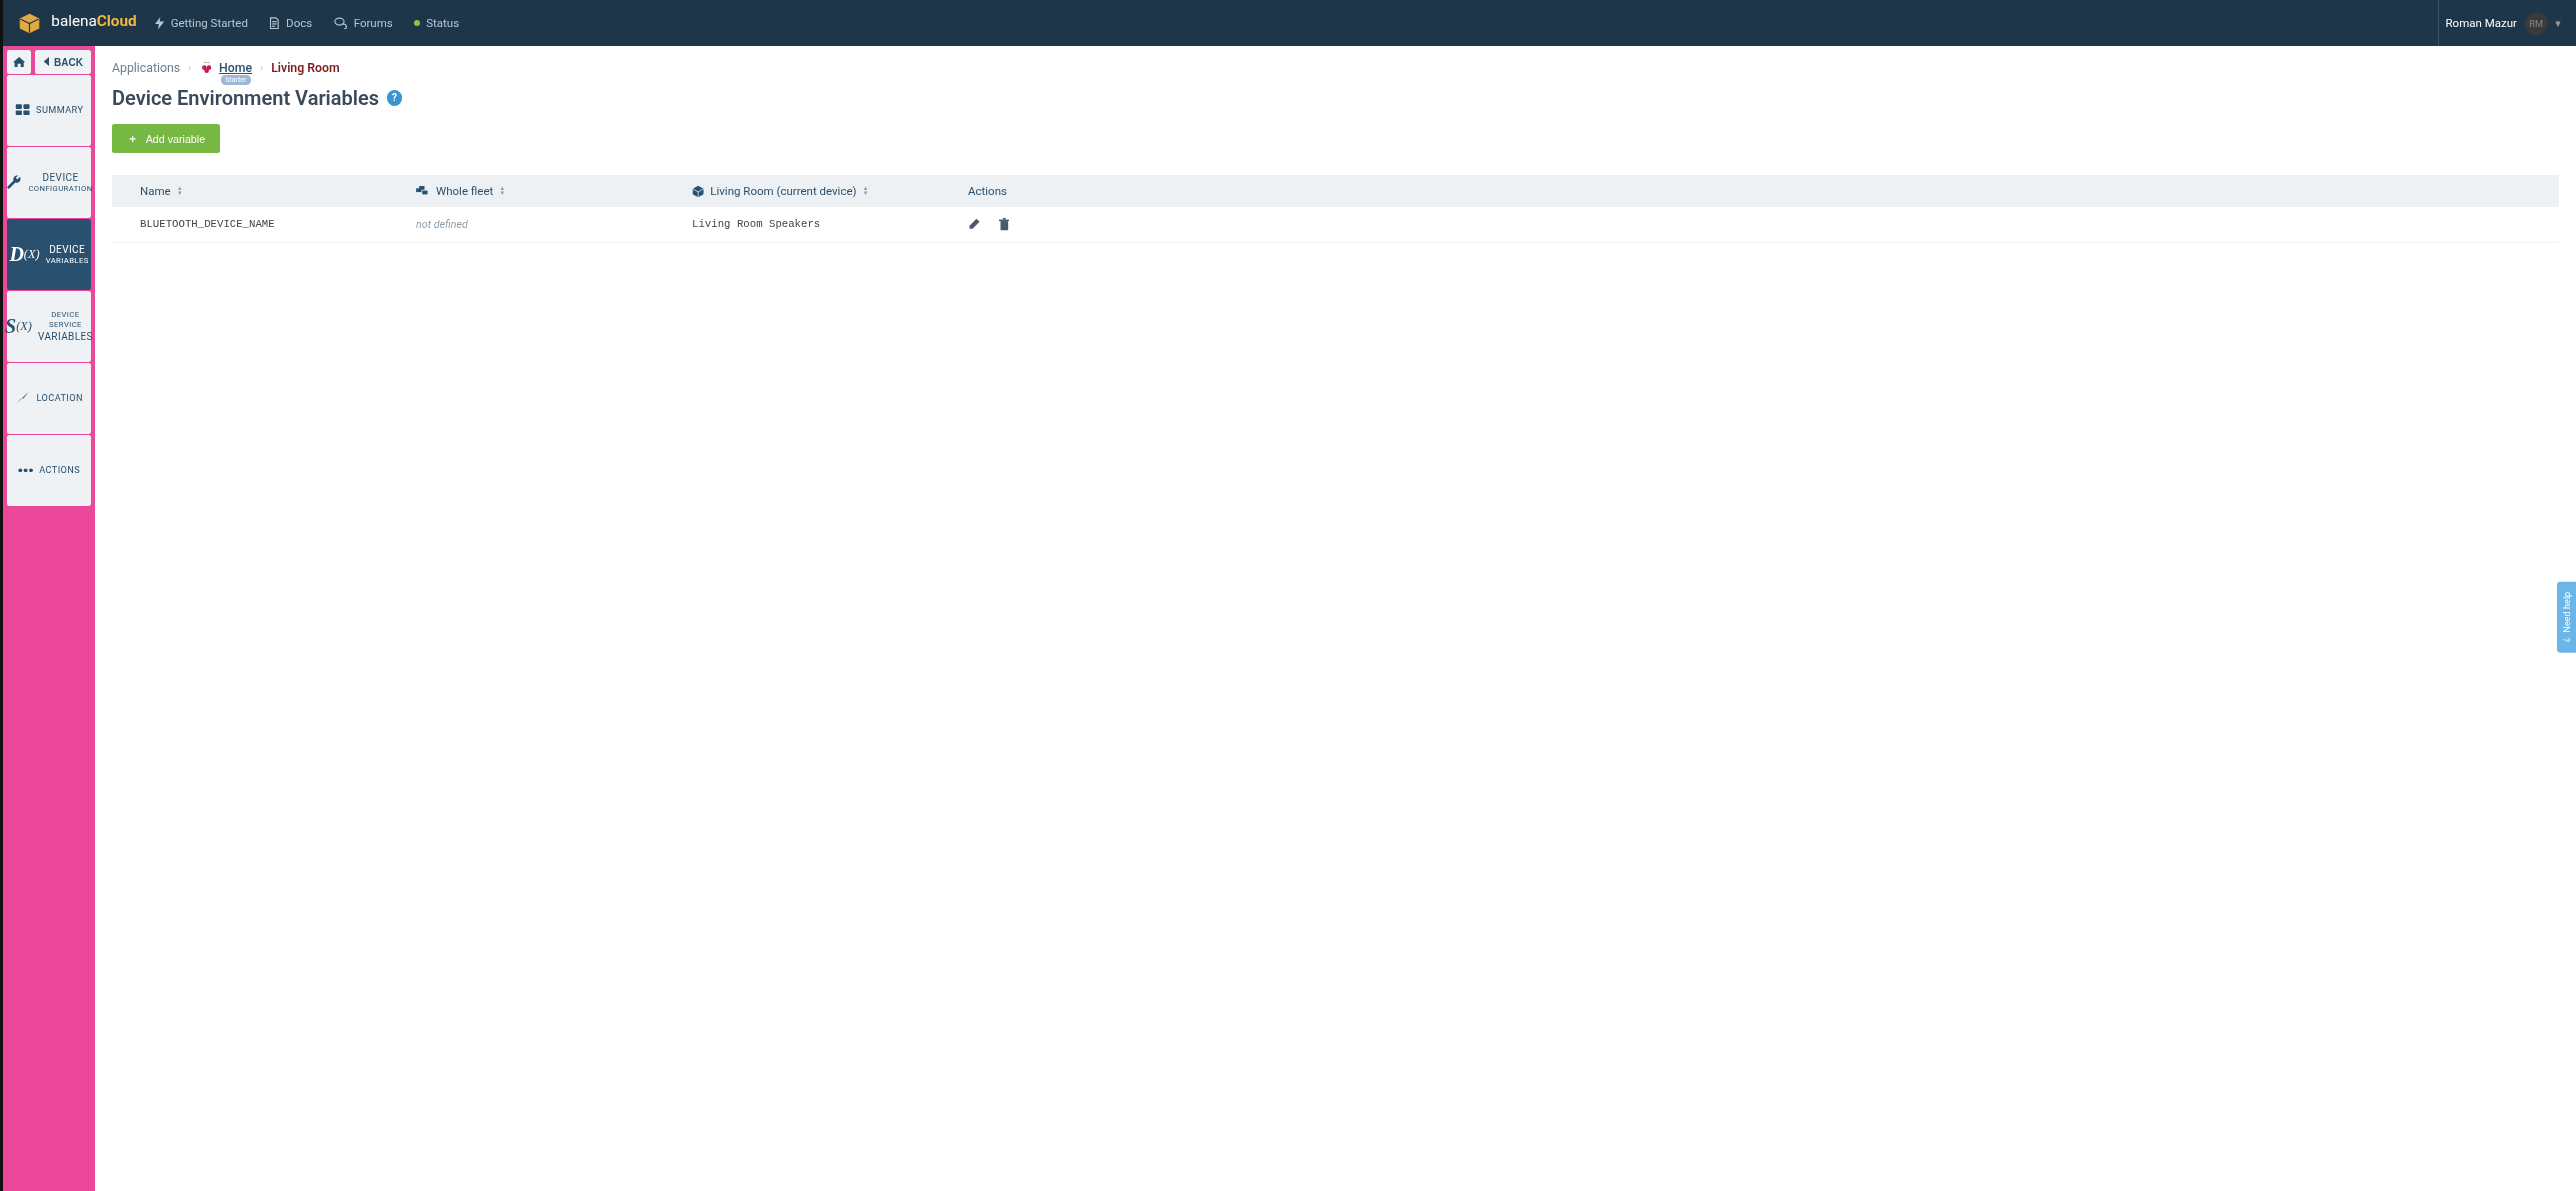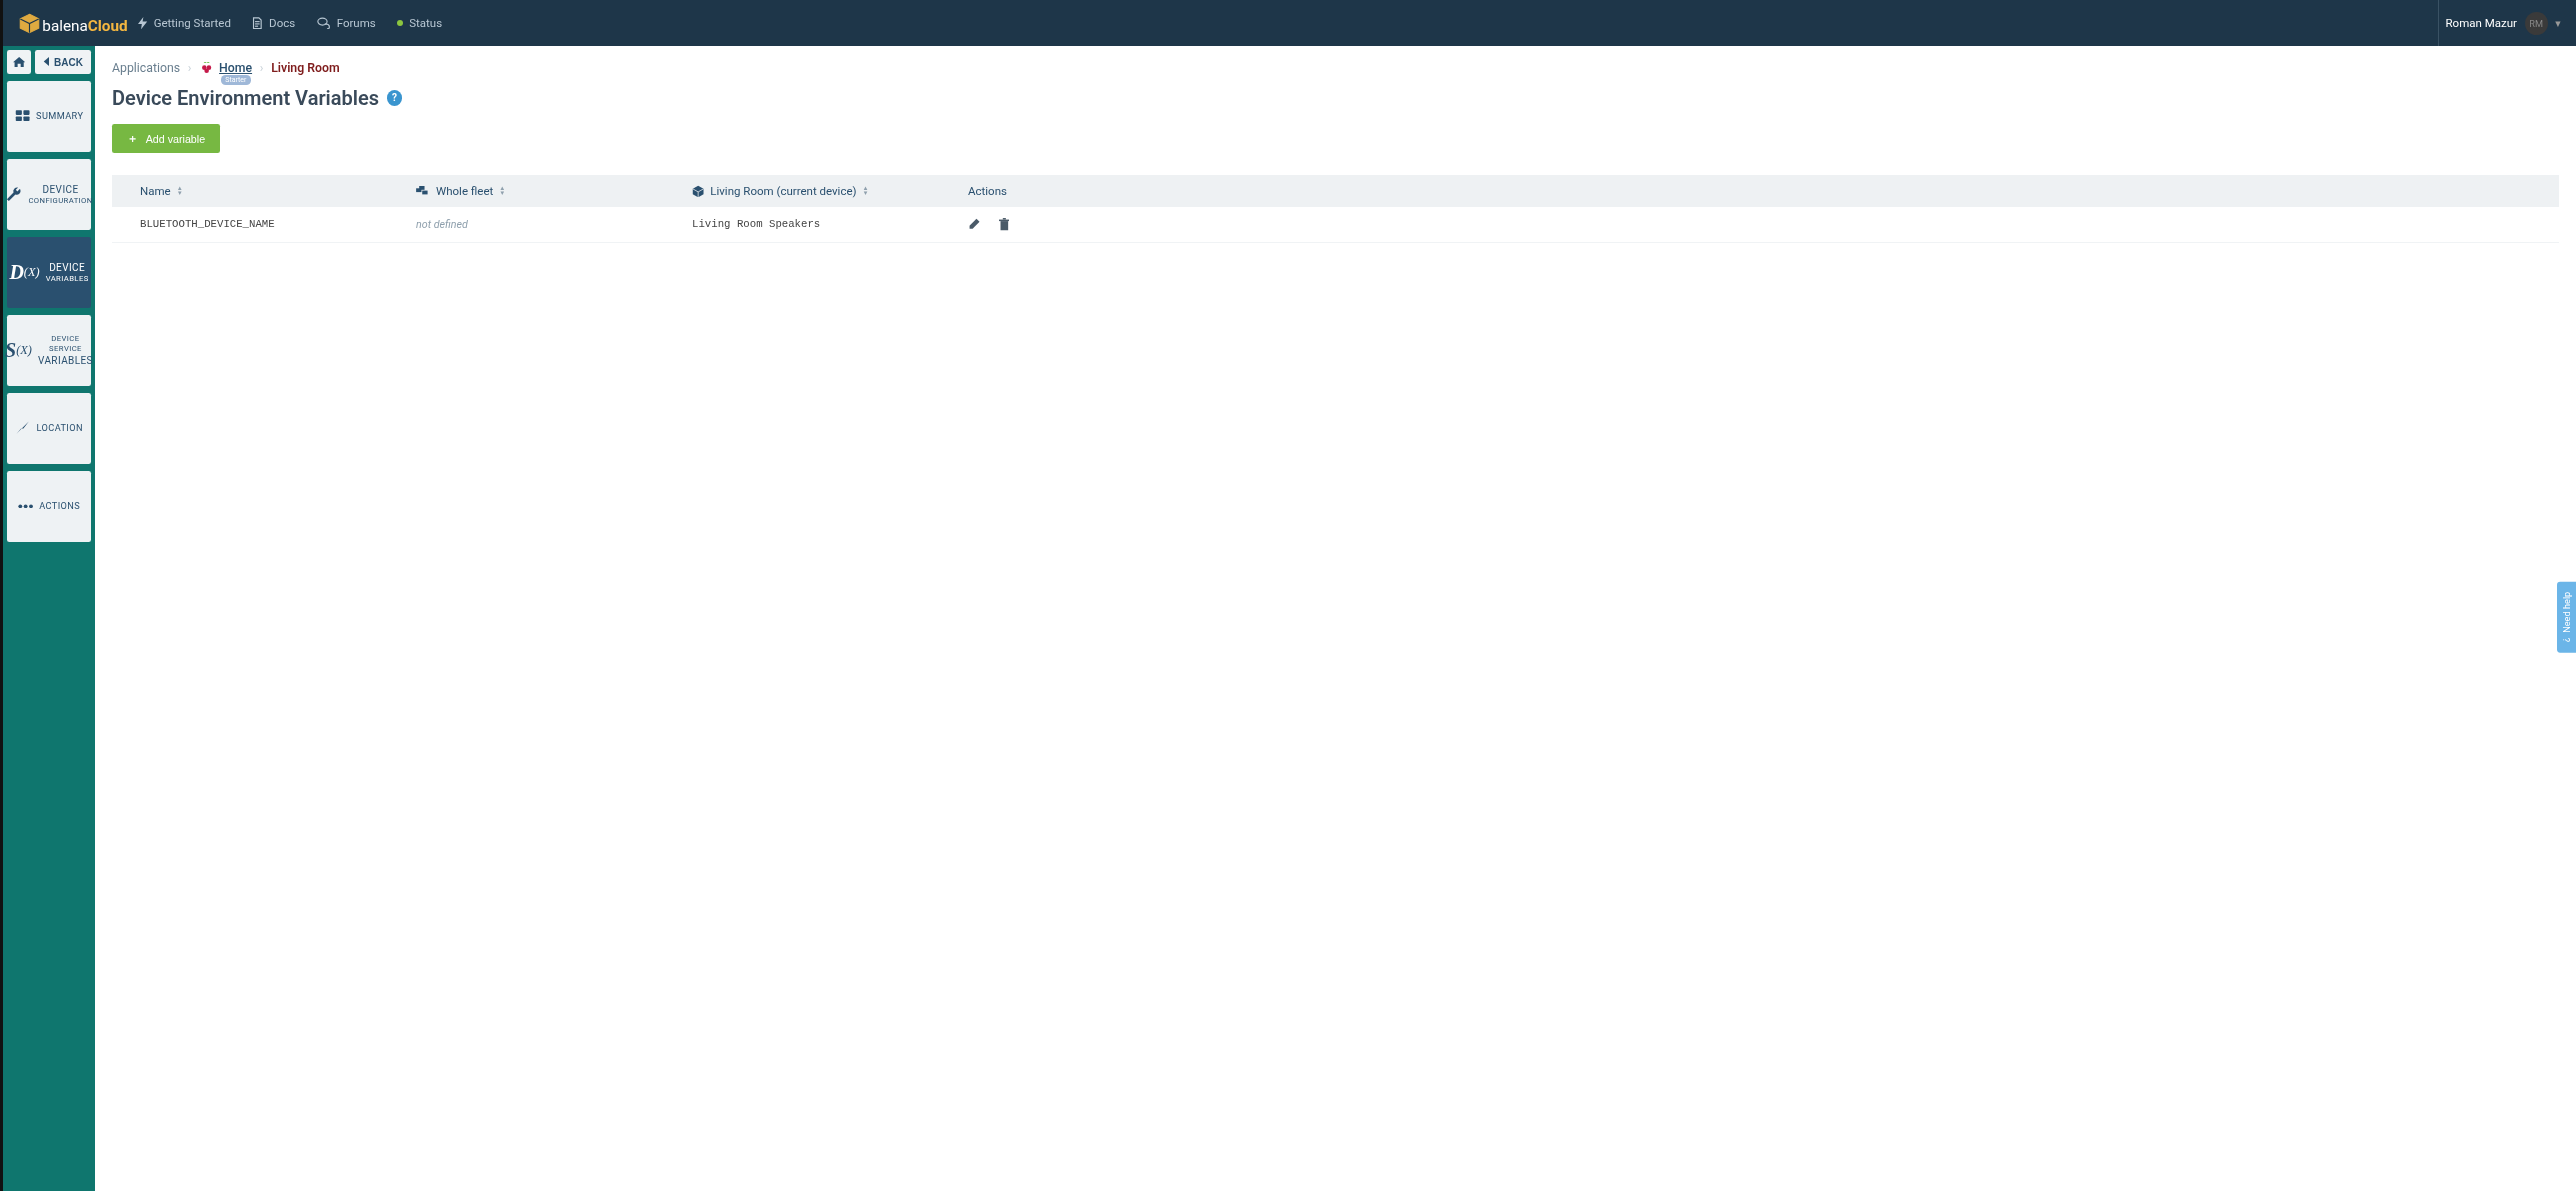--- a/index.html
+++ b/index.html
@@ -1,36 +1,36 @@
 <!DOCTYPE html>
 <html style="font-size:12.3px"><head>
 <meta charset="utf-8">
 <style>
 * { margin:0; padding:0; box-sizing:border-box; }
 body { font-family:-apple-system,BlinkMacSystemFont,"Segoe UI",Roboto,sans-serif; font-size:10.7px; color:#2a506f; background:#fff; border-left:3.8px solid #111; }
 
 
 .header { background:#1e3649; height:46px; display:flex; align-items:center; padding:0 15.3px; color:#fff; }
-.logo { display:flex; align-items:flex-end; gap:1px; margin-right:0; }
+.logo { display:flex; align-items:flex-start; gap:10px; margin-right:8px; }
 .logo-cube { width:23px; height:23px; display:flex; align-items:center; justify-content:center; }
 .logo-text { font-size:15.3px; font-weight:400; color:#fff; }
 .logo-text-cloud { font-weight:700; color:#f4b740; }
 .nav-link { display:flex; align-items:center; gap:6.1px; color:#b8c7d3; padding:0 10.7px; height:46px; cursor:pointer; font-size:11.5px; }
 .nav-link .icon { display:flex; align-items:center; }
 .status-dot { width:6.1px; height:6.1px; background:#8cc63f; border-radius:50%; display:inline-block; }
 .header-right { margin-left:auto; display:flex; align-items:center; gap:7.7px; border-left:0.8px solid #3a5264; height:46px; padding-left:7px; }
 .user-name { color:#fff; font-size:11.5px; }
 .avatar { width:23px; height:23px; border-radius:50%; background:#3a3a3a; color:#888; display:flex; align-items:center; justify-content:center; font-size:9.2px; }
 .caret { color:#999; }
 
 
 .layout { display:flex; min-height:calc(100vh - 46px); }
 
 
-.sidebar { width:92px; background:#0f766e; padding:3.8px; display:flex; flex-direction:column; gap:7px; }
+.sidebar { width:92px; background:#ec4899; padding:3.8px; display:flex; flex-direction:column; gap:1px; }
 .top-btns { display:flex; gap:3.8px; }
 .icon-btn { background:#f0f3f5; border:none; height:24.5px; border-radius:2.3px; display:flex; align-items:center; justify-content:center; cursor:pointer; color:#2a506f; }
 .home-btn { width:24.5px; }
 .back-btn { flex:1; gap:4.6px; font-size:10px; font-weight:600; }
 .side-item { background:#eef2f4; border-radius:2.3px; padding:9.2px 3.1px 10.7px; display:flex; flex-direction:row; align-items:center; justify-content:center; gap:6.1px; cursor:pointer; text-align:center; min-height:71px; }
 .side-item.active { background:#2a506f; color:#fff; }
 .side-icon { height:20px; display:flex; align-items:center; justify-content:center; font-size:17px; }
 .side-label { font-size:9.2px; letter-spacing:0.4px; line-height:1.3; }
 .side-label .big { display:block; font-size:10px; }
 .side-label .sm { display:block; font-size:7.7px; }

